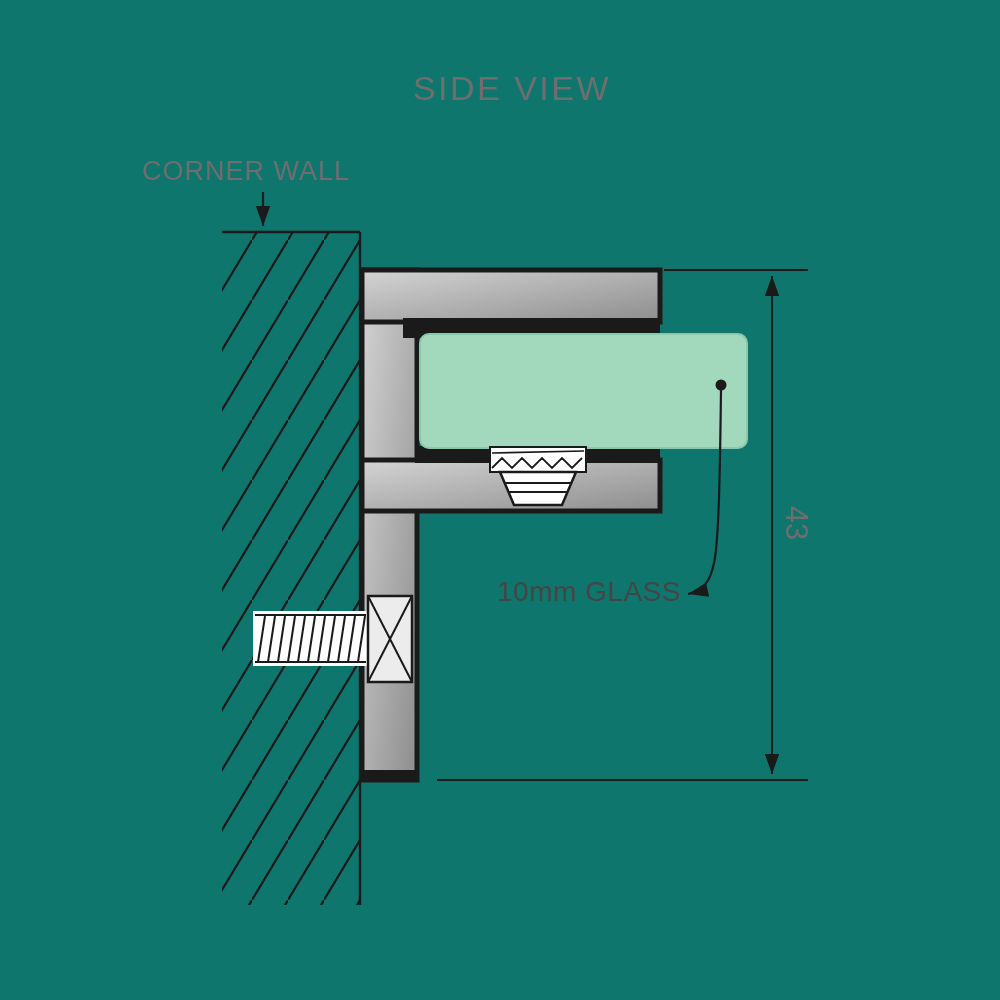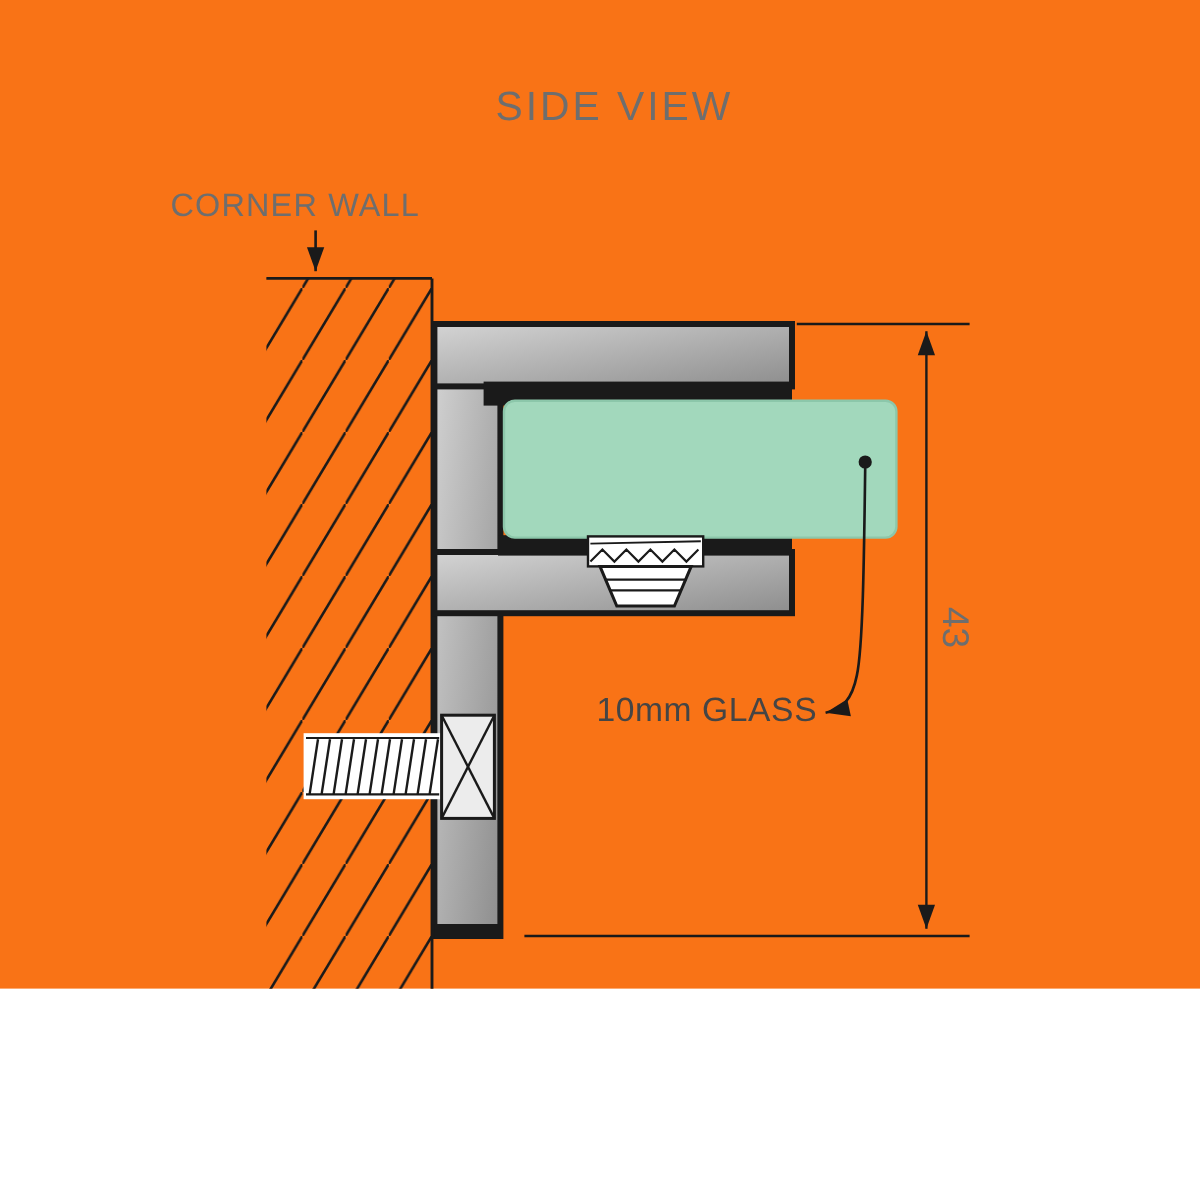--- a/index.html
+++ b/index.html
@@ -1,16 +1,16 @@
 <!DOCTYPE html>
 <html><head>
 <meta charset="utf-8">
 <style>
   html,body{margin:0;padding:0;background:#ffffff;}
-  .canvas{width:1000px;height:824px;position:relative;background:#f97316;}
+  .canvas{width:1000px;height:1000px;position:relative;background:#0f766e;}
   svg{display:block;}
   text{font-family:"Liberation Sans","DejaVu Sans",sans-serif;}
 </style>
 </head>
 <body>
 
 <div class="canvas">
 <svg width="1000" height="1000" viewBox="0 0 1000 1000">
 
   <defs>

